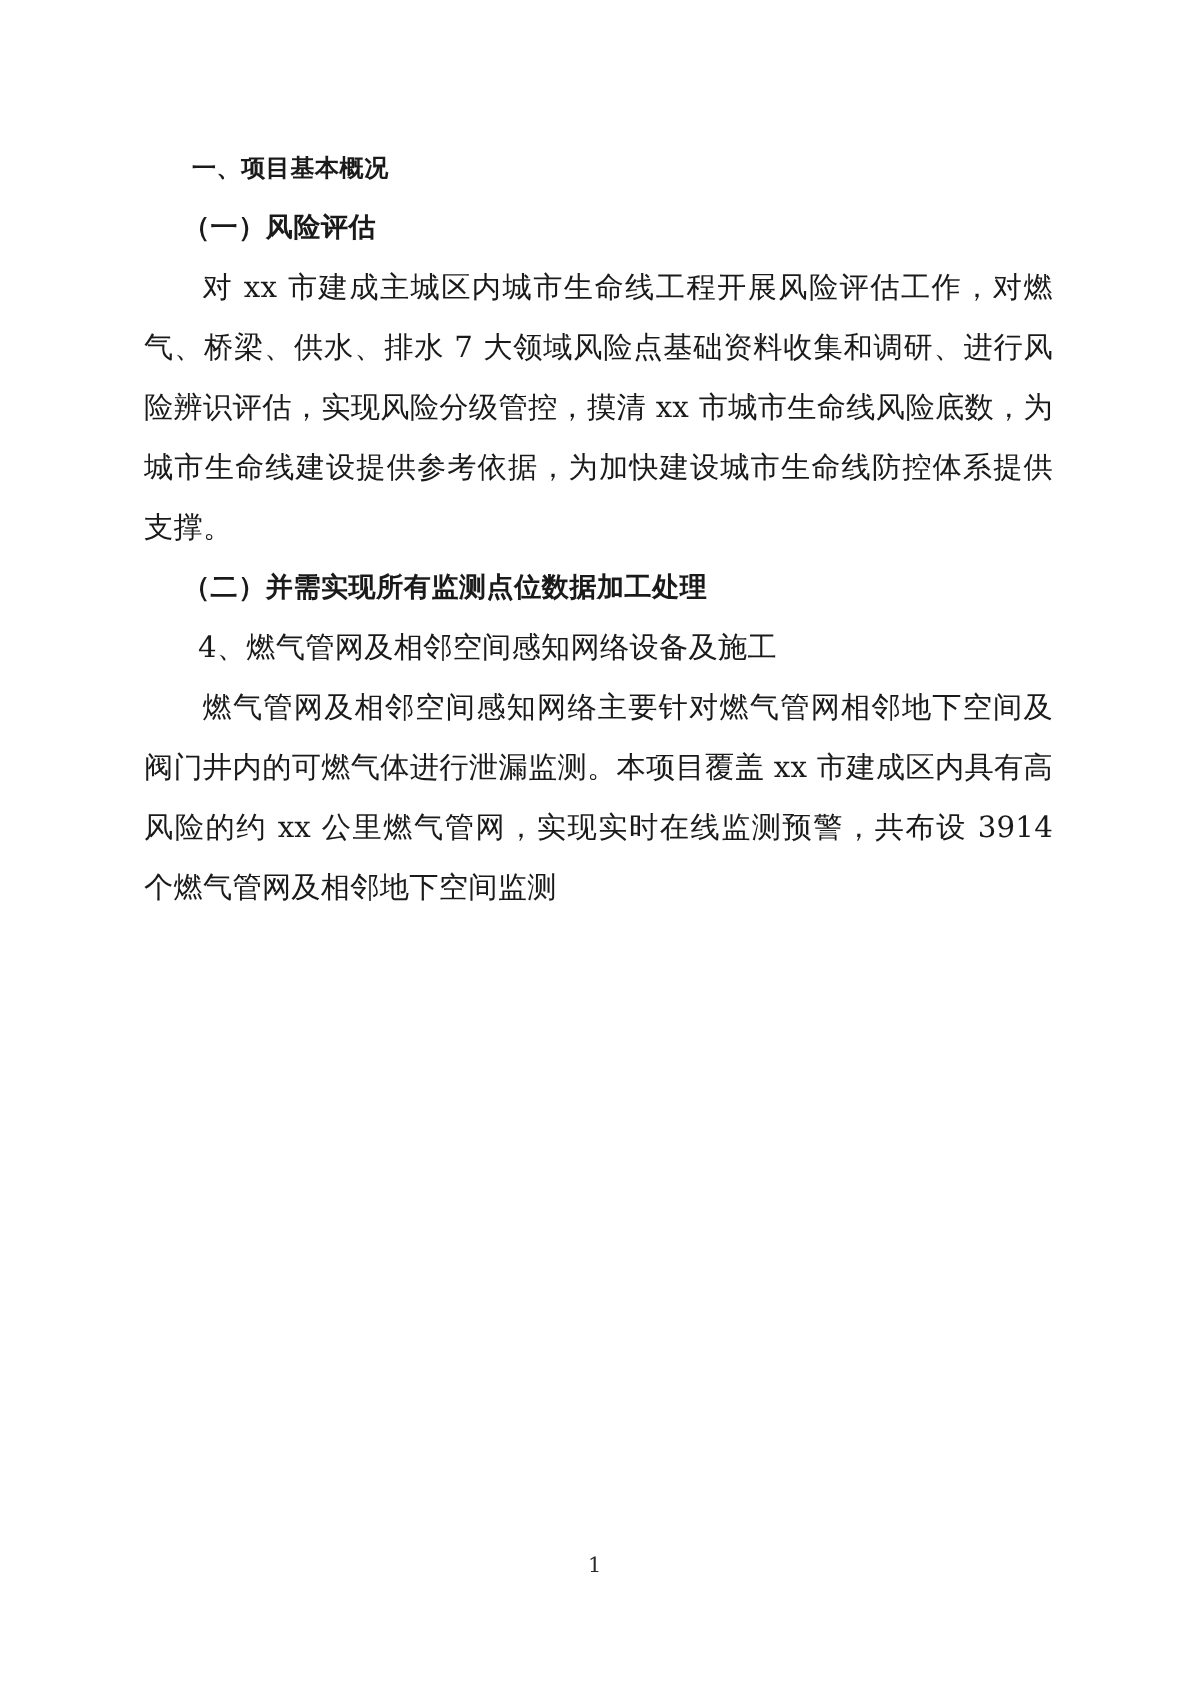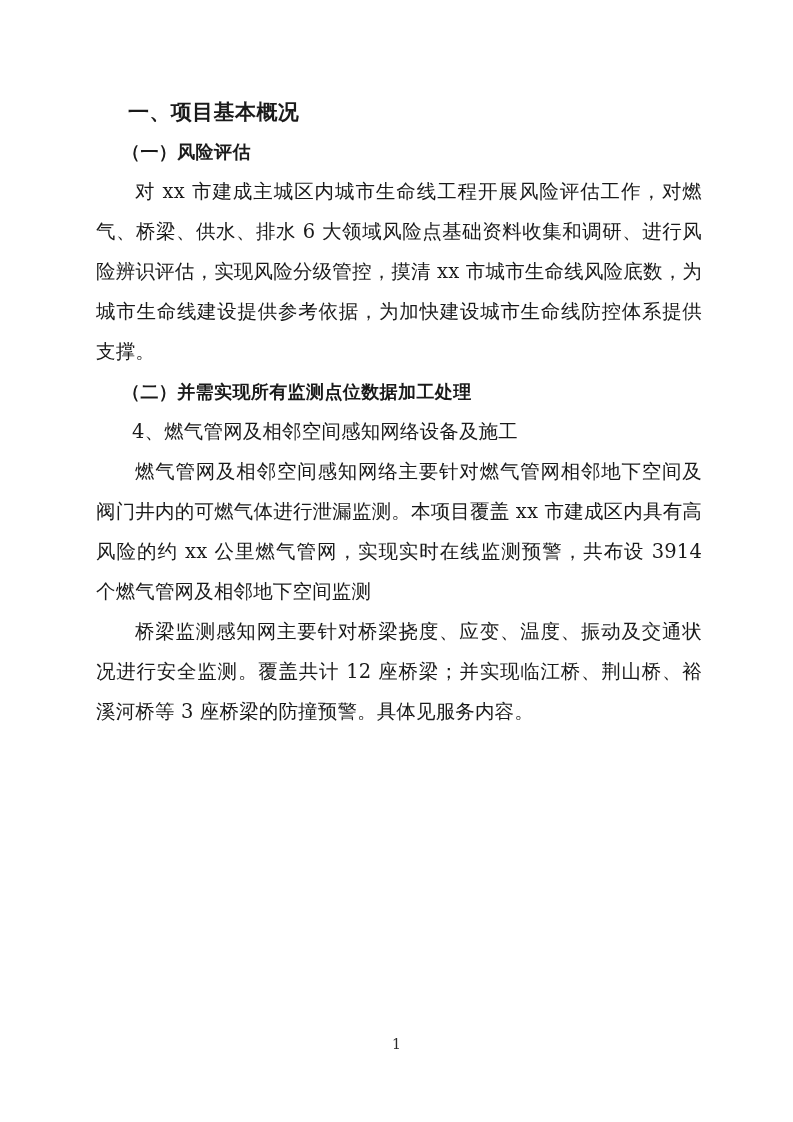--- a/index.html
+++ b/index.html
@@ -19,21 +19,21 @@
     box-sizing: border-box;
   }
   .content {
     position: absolute;
     left: 96px;
     top: 92px;
     width: 606px;
   }
   
   .h1 {
-    font-size: 21px;
+    font-size: 16px;
     font-weight: bold;
     line-height: 40px;
     letter-spacing: 0.4px;
     text-indent: 32px;
     margin: 0;
     white-space: nowrap;
   }
   .h2 {
     font-size: 18px;
     font-weight: bold;
@@ -79,30 +79,29 @@
 <body>
 
 <div class="page">
 
   <div class="content">
 
     <h1 class="h1">一、项目基本概况</h1>
 
     <h2 class="h2">（一）风险评估</h2>
 
-    <p class="p">对 xx 市建成主城区内城市生命线工程开展风险评估工作，对燃气、桥梁、供水、排水 6 大领域风险点基础资料收集和调研、进行风险辨识评估，实现风险分级管控，摸清 xx 市城市生命线风险底数，为城市生命线建设提供参考依据，为加快建设城市生命线防控体系提供支撑。</p>
+    <p class="p">对 xx 市建成主城区内城市生命线工程开展风险评估工作，对燃气、桥梁、供水、排水 7 大领域风险点基础资料收集和调研、进行风险辨识评估，实现风险分级管控，摸清 xx 市城市生命线风险底数，为城市生命线建设提供参考依据，为加快建设城市生命线防控体系提供支撑。</p>
 
     <h2 class="h2">（二）并需实现所有监测点位数据加工处理</h2>
 
 
     <p class="numitem">4、燃气管网及相邻空间感知网络设备及施工</p>
 
     <p class="p">燃气管网及相邻空间感知网络主要针对燃气管网相邻地下空间及阀门井内的可燃气体进行泄漏监测。本项目覆盖 xx 市建成区内具有高风险的约 xx 公里燃气管网，实现实时在线监测预警，共布设 3914 个燃气管网及相邻地下空间监测</p>
 
 
 
-    <p class="p">桥梁监测感知网主要针对桥梁挠度、应变、温度、振动及交通状况进行安全监测。覆盖共计 12 座桥梁；并实现临江桥、荆山桥、裕溪河桥等 3 座桥梁的防撞预警。具体见服务内容。</p>
 
   </div>
 
   <div class="page-number">1</div>
 
 </div>
 
 </body></html>

